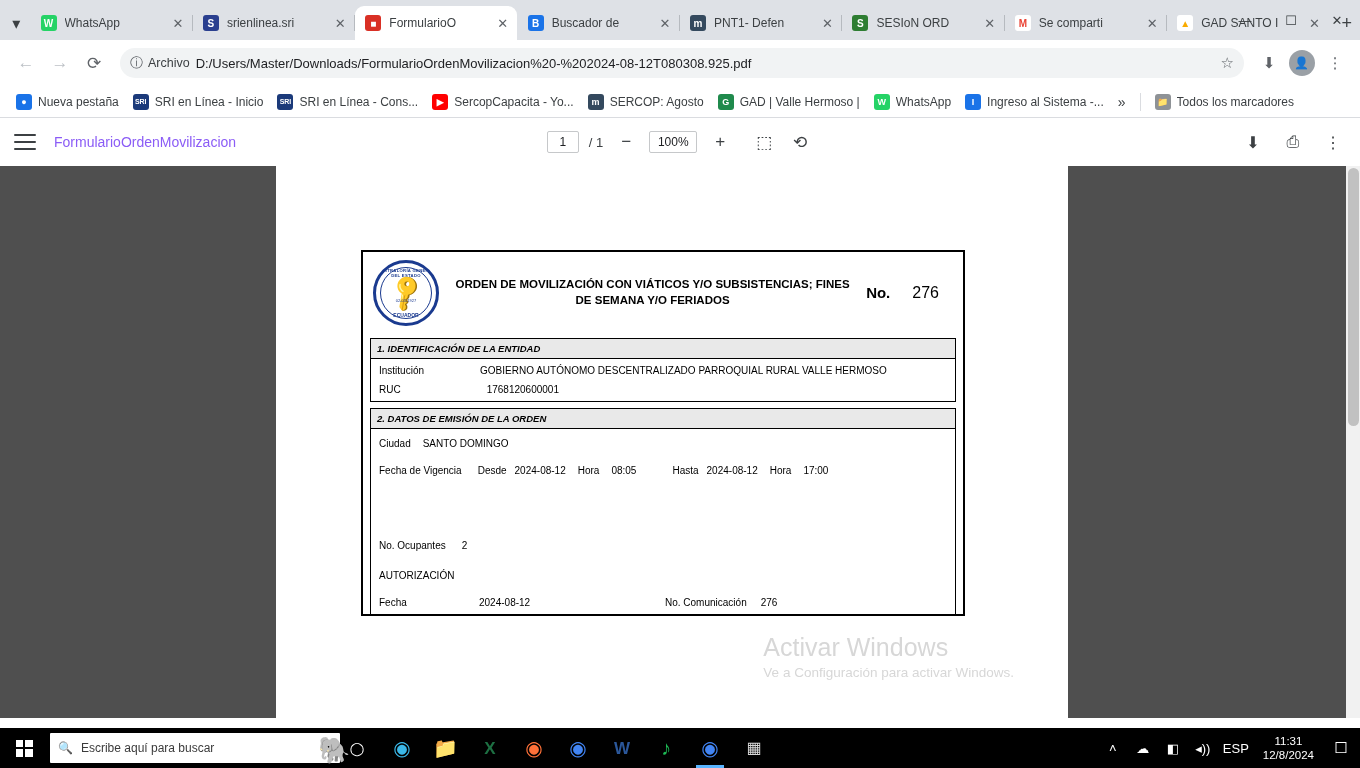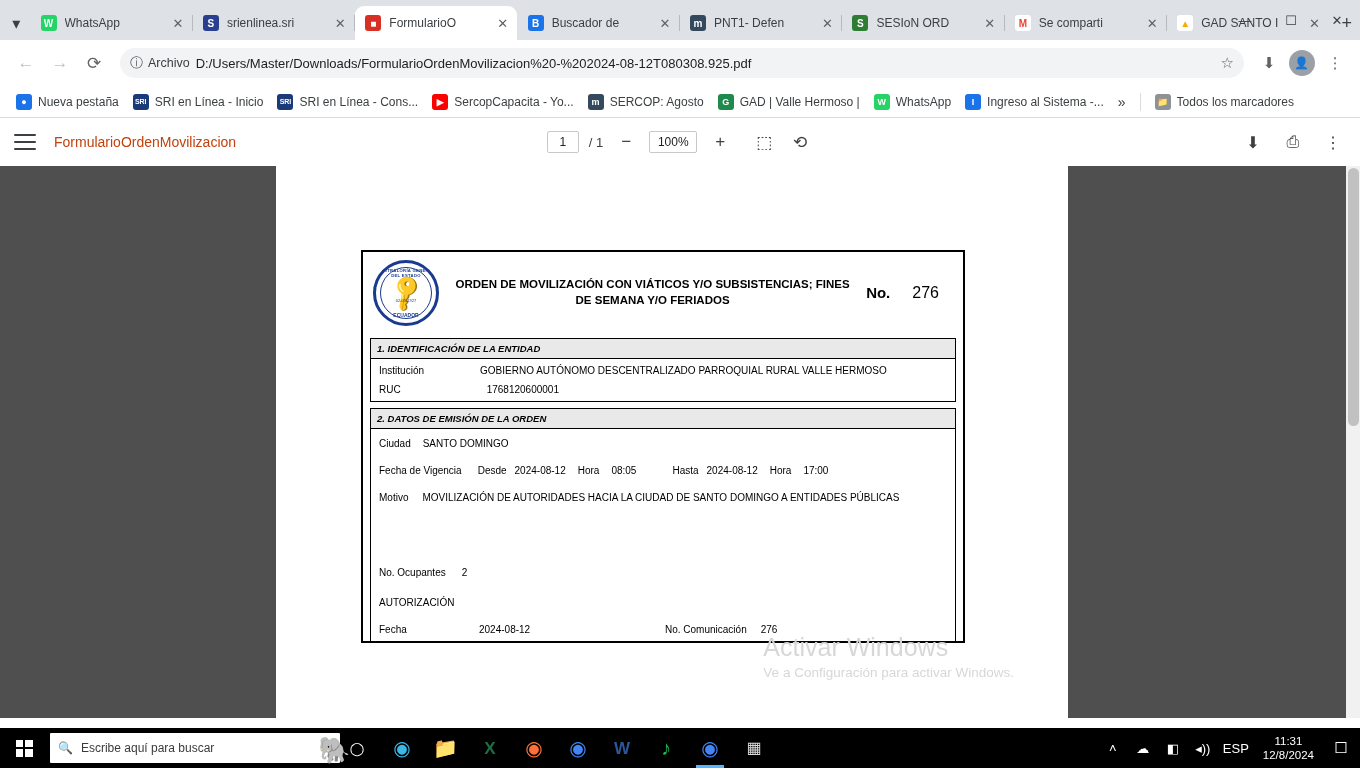--- a/index.html
+++ b/index.html
@@ -105,21 +105,21 @@
   .bm-more { padding: 2px 6px; color: #3c4043; font-size: 14px; }
   .bm-sep { width: 1px; height: 18px; background: #dadce0; margin: 0 6px; }
 
   
   .pdfbar {
     background: #ffffff; height: 48px; display: flex; align-items: center;
     padding: 0 14px; position: relative;
   }
   .hamburger { width: 22px; height: 16px; display: flex; flex-direction: column; justify-content: space-between; margin-right: 18px; }
   .hamburger span { display: block; height: 2px; background: #3c4043; border-radius: 1px; }
-  .pdftitle { font-size: 14px; color: #c2410c; }
+  .pdftitle { font-size: 14px; color: #8b5cf6; }
   .pdfcenter {
     position: absolute; left: 0; right: 0; margin: 0 auto; width: 360px;
     display: flex; align-items: center; justify-content: center; gap: 10px;
   }
   .pagebox {
     width: 32px; height: 22px; border: 1px solid #c6c8ca; border-radius: 2px;
     display: flex; align-items: center; justify-content: center; font-size: 12px; color: #202124;
     background: #fff;
   }
   .pagetot { font-size: 13px; color: #3c4043; }
@@ -470,25 +470,20 @@
             <span style="width:36px"></span>
             <span class="k">Hasta</span>
             <span style="width:8px"></span>
             <span class="v">2024-08-12</span>
             <span style="width:12px"></span>
             <span class="k">Hora</span>
             <span style="width:12px"></span>
             <span class="v">17:00</span>
           </div>
 
-          <div class="row" style="padding-top:10px">
-            <span class="k">Motivo</span>
-            <span style="width:14px"></span>
-            <span class="v">MOVILIZACIÓN DE AUTORIDADES HACIA LA CIUDAD DE SANTO DOMINGO A ENTIDADES PÚBLICAS</span>
-          </div>
 
           <div class="spacer-block"></div>
 
           <div class="row" style="padding-top:0">
             <span class="k">No. Ocupantes</span>
             <span style="width:16px"></span>
             <span class="v">2</span>
           </div>
 
           <div class="row" style="padding-top:13px">

